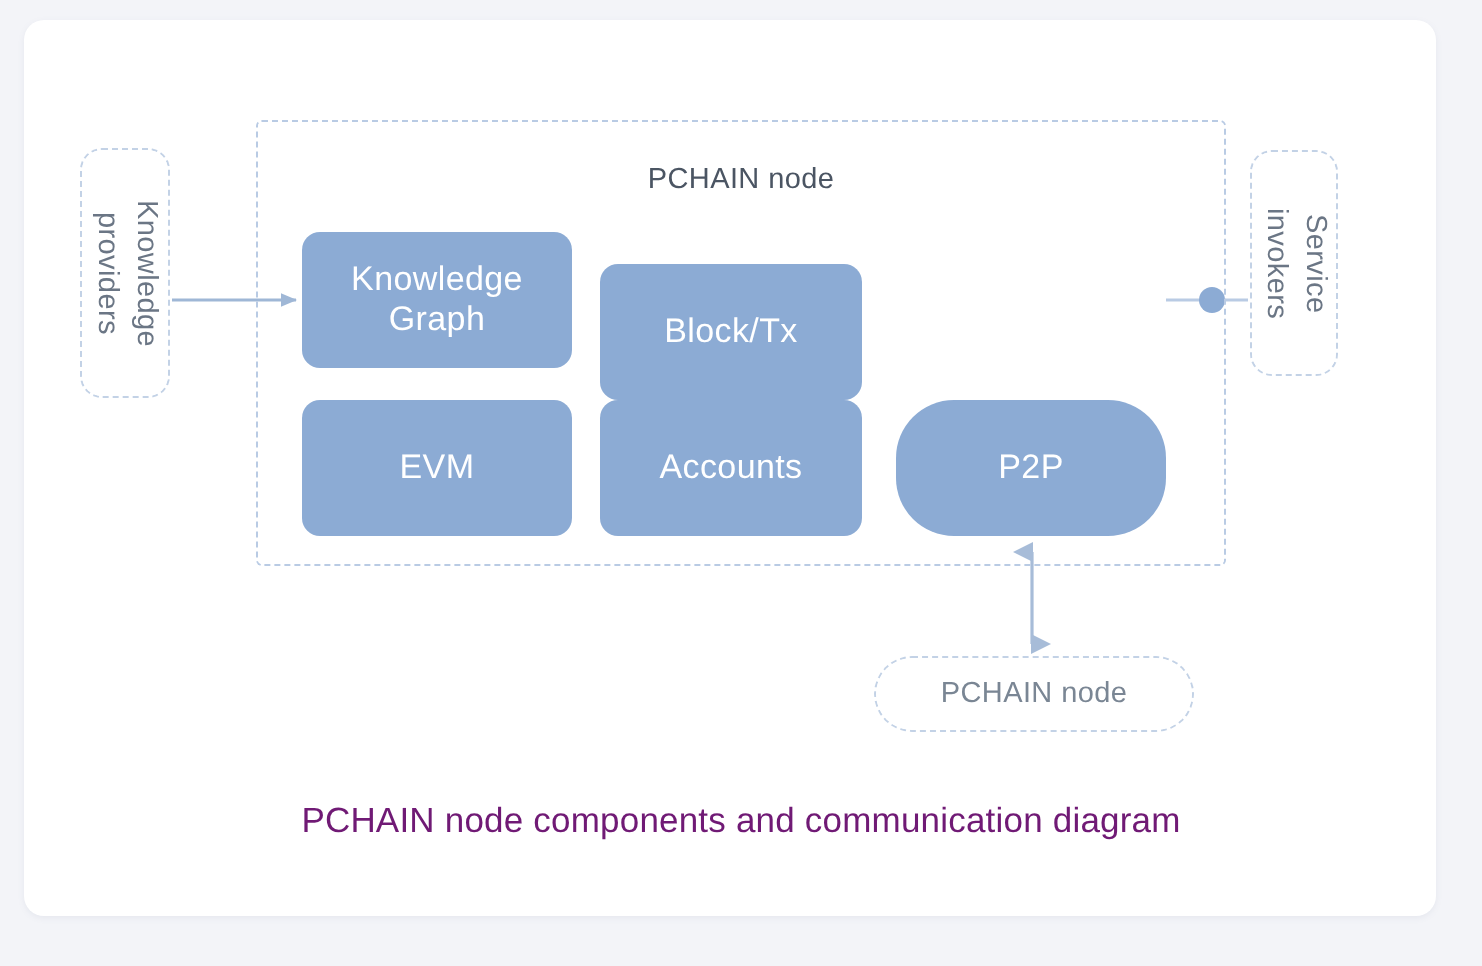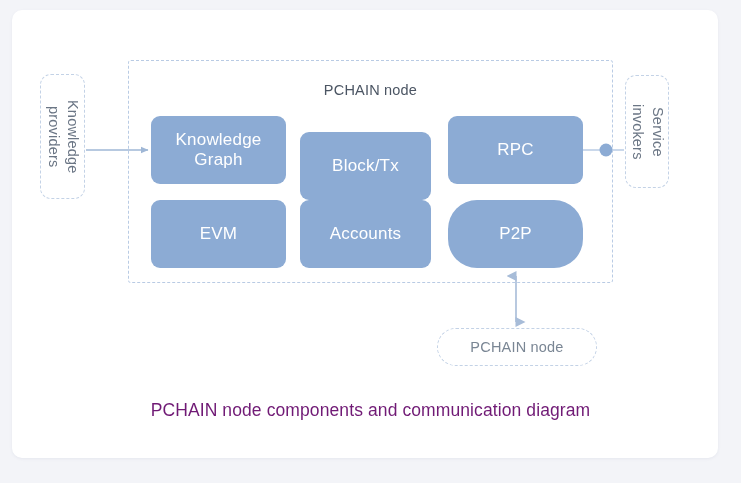--- a/index.html
+++ b/index.html
@@ -186,23 +186,20 @@
     <div class="node-container"></div>
     <div class="node-container-title">PCHAIN node</div>
 
     <div class="comp c-kg">
       <span style="white-space:pre-line">Knowledge
 Graph</span>
     </div>
     <div class="comp c-btx">
       <span style="white-space:pre-line">Block/Tx</span>
     </div>
-    <div class="comp c-rpc">
-      <span style="white-space:pre-line">RPC</span>
-    </div>
     <div class="comp c-evm">
       <span style="white-space:pre-line">EVM</span>
     </div>
     <div class="comp c-acct">
       <span style="white-space:pre-line">Accounts</span>
     </div>
     <div class="comp c-p2p">
       <span style="white-space:pre-line">P2P</span>
     </div>
 

